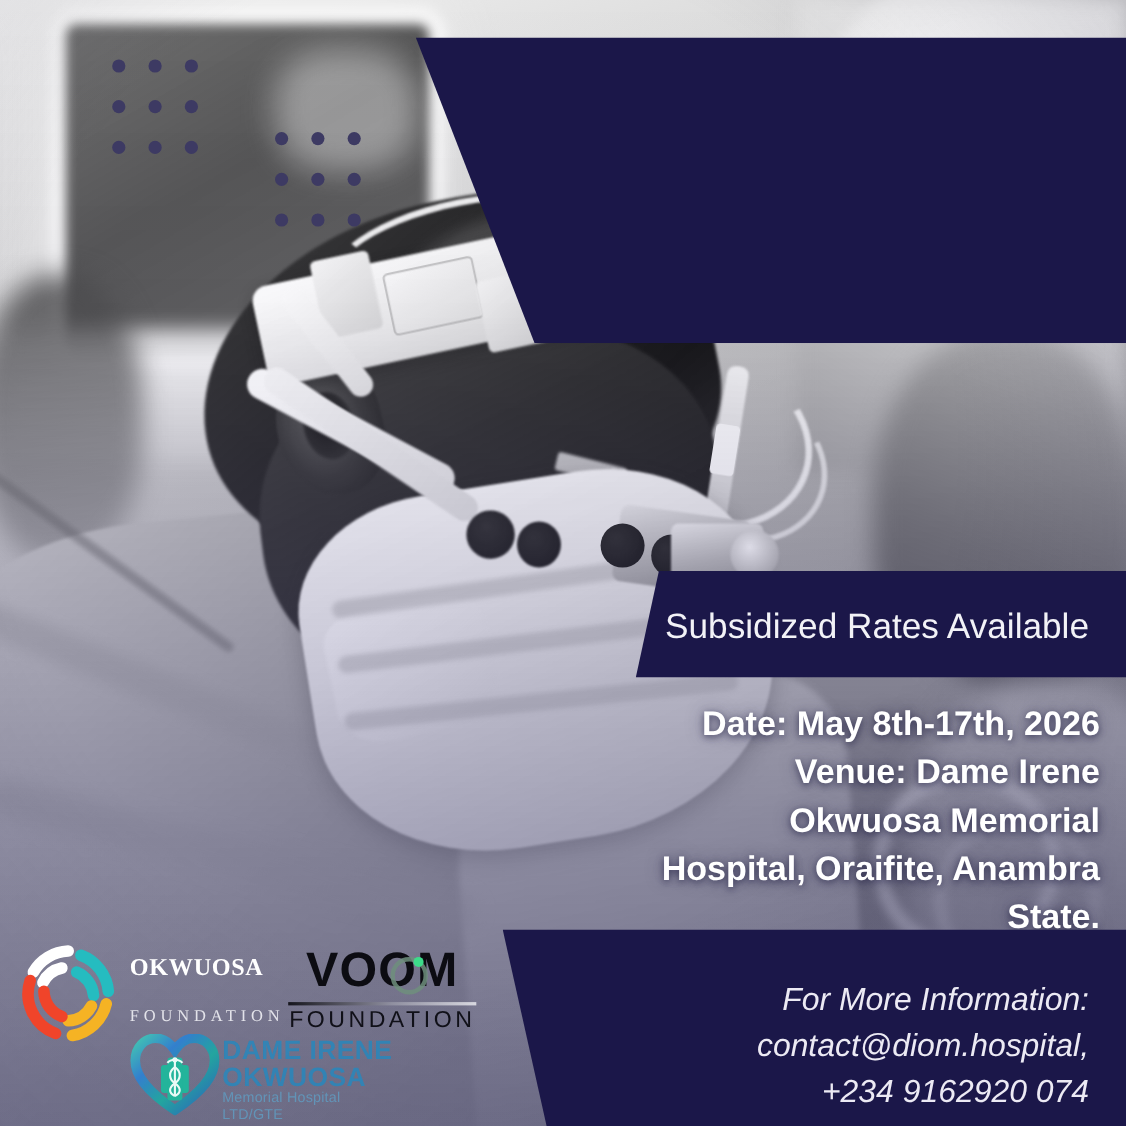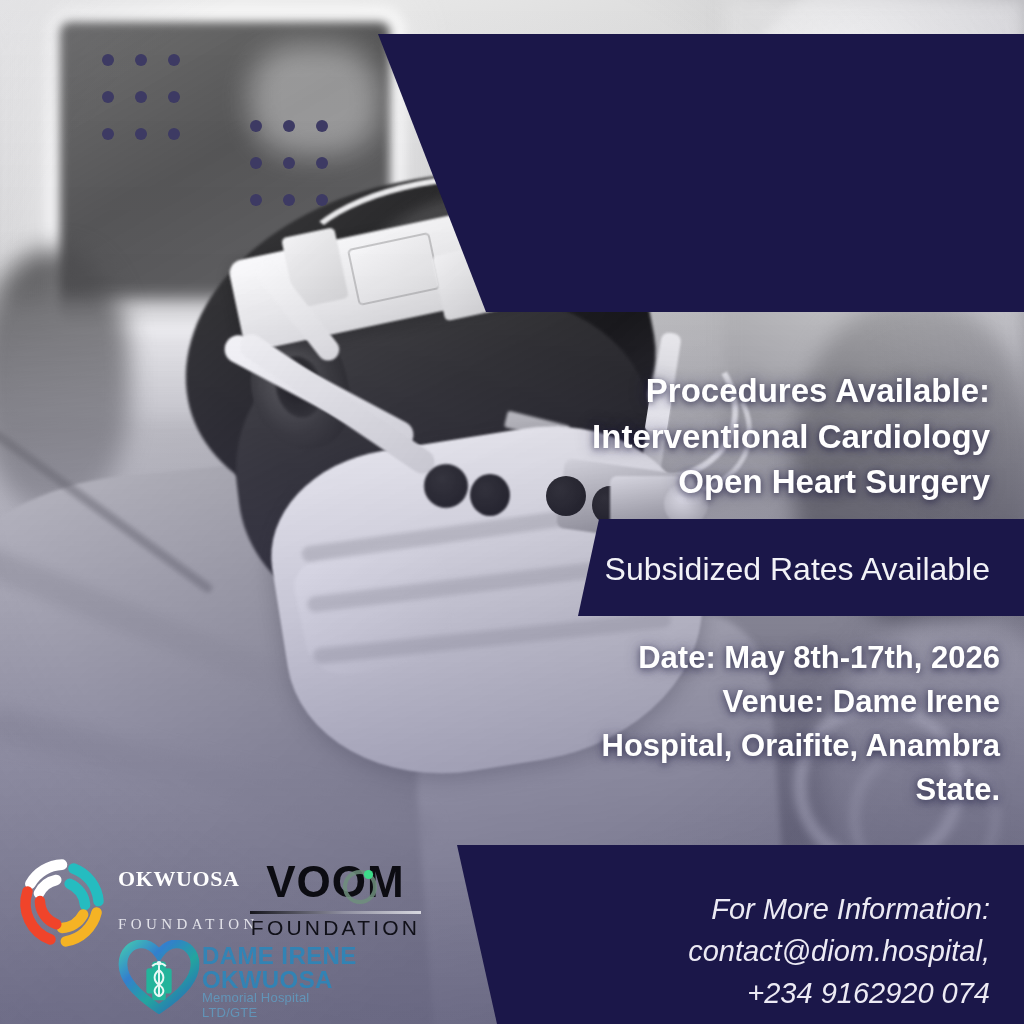--- a/index.html
+++ b/index.html
@@ -199,21 +199,21 @@
   
   .seof{position:absolute;left:14px;top:857px;width:230px;height:92px;}
   .swirl{position:absolute;left:0;top:-2px;width:96px;height:96px;}
   .seof-txt{position:absolute;left:104px;top:10px;color:#fff;
     font-family:"Liberation Serif",serif;font-weight:700;font-size:22px;
     line-height:1.12;letter-spacing:.6px;}
   .seof-sub{position:absolute;left:104px;top:59px;color:#e3e3ea;
     font-family:"Liberation Serif",serif;font-weight:400;font-size:15px;letter-spacing:4.4px;}
 
   
-  .voom{position:absolute;left:248px;top:862px;width:175px;height:82px;}
+  .voom{position:absolute;left:260px;top:862px;width:175px;height:82px;}
   .voom-top{position:absolute;left:0;top:0;width:175px;height:48px;}
   .voom-txt{position:absolute;left:0;top:-2px;width:175px;text-align:center;
     color:#0c0c12;font-size:44px;font-weight:700;letter-spacing:1px;line-height:1;}
   .voom-rule{position:absolute;left:2px;top:49px;width:171px;height:3px;
     background:linear-gradient(90deg,#15151c,#8f8fa0 55%,#d8d8e0);}
   .voom-sub{position:absolute;left:0;top:54px;width:175px;text-align:center;
     color:#101018;font-size:21px;font-weight:400;letter-spacing:3.2px;}
 
   
   .dio{position:absolute;left:118px;top:940px;width:240px;height:78px;}
@@ -311,32 +311,28 @@
     <span class="dot"></span>
     <span class="dot"></span>
     <span class="dot"></span>
     <span class="dot"></span>
     <span class="dot"></span>
     <span class="dot"></span>
   </div>
 
   <div class="title-band"></div>
 
-  <div class="proc">
-    <div>Procedures Available:</div>
-    <div>Interventional Cardiology</div>
-    <div>Open Heart Surgery</div>
-  </div>
 
   <div class="rates-band"></div>
   <div class="rates">Subsidized Rates Available</div>
 
   <div class="datev">
     <div>Date: May 8th-17th, 2026</div>
     <div>Venue: Dame Irene</div>
+    <div>Okwuosa Memorial</div>
     <div>Hospital, Oraifite, Anambra</div>
     <div>State.</div>
   </div>
 
   <div class="bottom-band"></div>
   <div class="contact">
     <div>For More Information:</div>
     <div>contact@diom.hospital,</div>
     <div>+234 9162920 074</div>
   </div>

